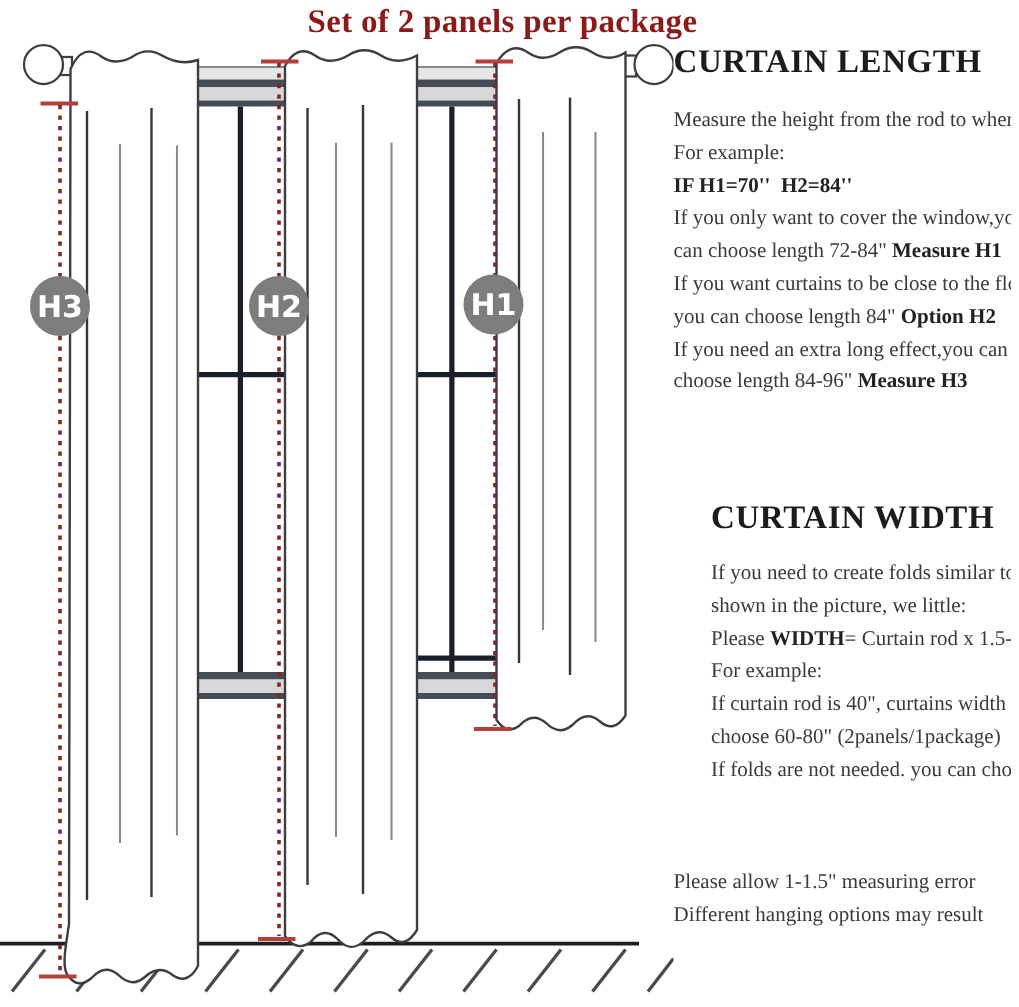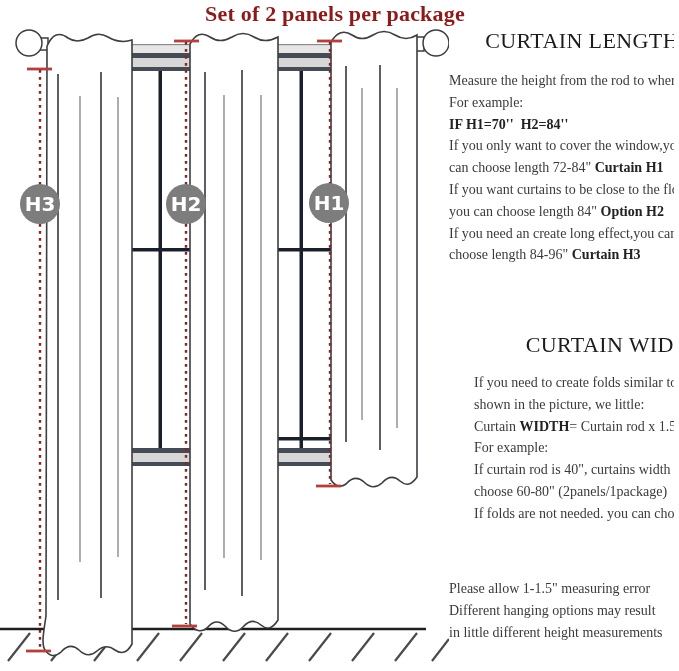--- a/index.html
+++ b/index.html
@@ -3,22 +3,22 @@
 <meta charset="utf-8">
 <style>
   html,body{margin:0;padding:0;background:#fff;}
   #stage{position:relative;width:674px;height:671px;background:#fff;overflow:hidden;
          font-family:"Liberation Serif",serif;color:#2b2b2b;}
   .title{position:absolute;left:160px;top:1px;width:350px;text-align:center;
          font-weight:bold;font-size:22px;letter-spacing:.2px;color:var(--title-red,#8b1a1a);
          white-space:nowrap;}
   .col{position:absolute;left:449px;top:0;width:230px;}
   .col section{position:absolute;left:0;width:230px;}
-  .col h2{margin:0;font-size:22px;line-height:26px;font-weight:normal;color:#1c1c1c;
-          letter-spacing:.4px;white-space:nowrap;text-align:right;}
+  .col h2{margin:0;font-size:22px;line-height:26px;font-weight:bold;color:#1c1c1c;
+          letter-spacing:.4px;white-space:nowrap;}
   .lines{margin-top:16px;}
   section.s1 .lines{margin-top:14px;}
   section.s2 .lines{margin-top:10px;}
   .tline{font-size:14px;line-height:21.8px;white-space:nowrap;color:#3a3a3a;}
   .tline .b{font-weight:bold;color:#222;}
   
   .curtain{fill:#ffffff;stroke:#3d3d42;stroke-width:1.6;}
   .fold-d{stroke:#33363b;stroke-width:1.6;}
   .fold-l{stroke:#8b8b8b;stroke-width:1.4;}
   .muntin{fill:var(--muntin-dark,#1a202b);}
@@ -144,41 +144,40 @@
   </svg>
 
   <div class="col">
     <section class="s0" style="top:28px;">
       <h2>CURTAIN LENGTH</h2>
       <div class="lines">
           <div class="tline"><span>Measure the height from the rod to where</span></div>
           <div class="tline"><span>For example:</span></div>
           <div class="tline"><span class="b">IF H1=70''&nbsp; H2=84''</span></div>
           <div class="tline"><span>If you only want to cover the window,you</span></div>
-          <div class="tline"><span>can choose length 72-84" </span><span class="b">Curtain H1</span></div>
+          <div class="tline"><span>can choose length 72-84" </span><span class="b">Measure H1</span></div>
           <div class="tline"><span>If you want curtains to be close to the floor,</span></div>
           <div class="tline"><span>you can choose length 84" </span><span class="b">Option H2</span></div>
-          <div class="tline"><span>If you need an create long effect,you can</span></div>
-          <div class="tline"><span>choose length 84-96" </span><span class="b">Curtain H3</span></div>
+          <div class="tline"><span>If you need an extra long effect,you can</span></div>
+          <div class="tline"><span>choose length 84-96" </span><span class="b">Measure H3</span></div>
         </div>
     </section>
     <section class="s1" style="top:332px;margin-left:25px;">
       <h2>CURTAIN WIDTH</h2>
       <div class="lines">
           <div class="tline"><span>If you need to create folds similar to those</span></div>
           <div class="tline"><span>shown in the picture, we little:</span></div>
-          <div class="tline"><span>Curtain </span><span class="b">WIDTH</span><span>= Curtain rod x 1.5-2 times</span></div>
+          <div class="tline"><span>Please </span><span class="b">WIDTH</span><span>= Curtain rod x 1.5-2 times</span></div>
           <div class="tline"><span>For example:</span></div>
           <div class="tline"><span>If curtain rod is 40", curtains width you can</span></div>
           <div class="tline"><span>choose 60-80" (2panels/1package)</span></div>
           <div class="tline"><span>If folds are not needed. you can choose 40"</span></div>
         </div>
     </section>
     <section class="s2" style="top:568px;">
       <div class="lines">
           <div class="tline"><span>Please allow 1-1.5" measuring error</span></div>
           <div class="tline"><span>Different hanging options may result</span></div>
-          <div class="tline"><span>in little different height measurements</span></div>
         </div>
     </section>
   </div>
 
 </div>
 
 </body></html>

